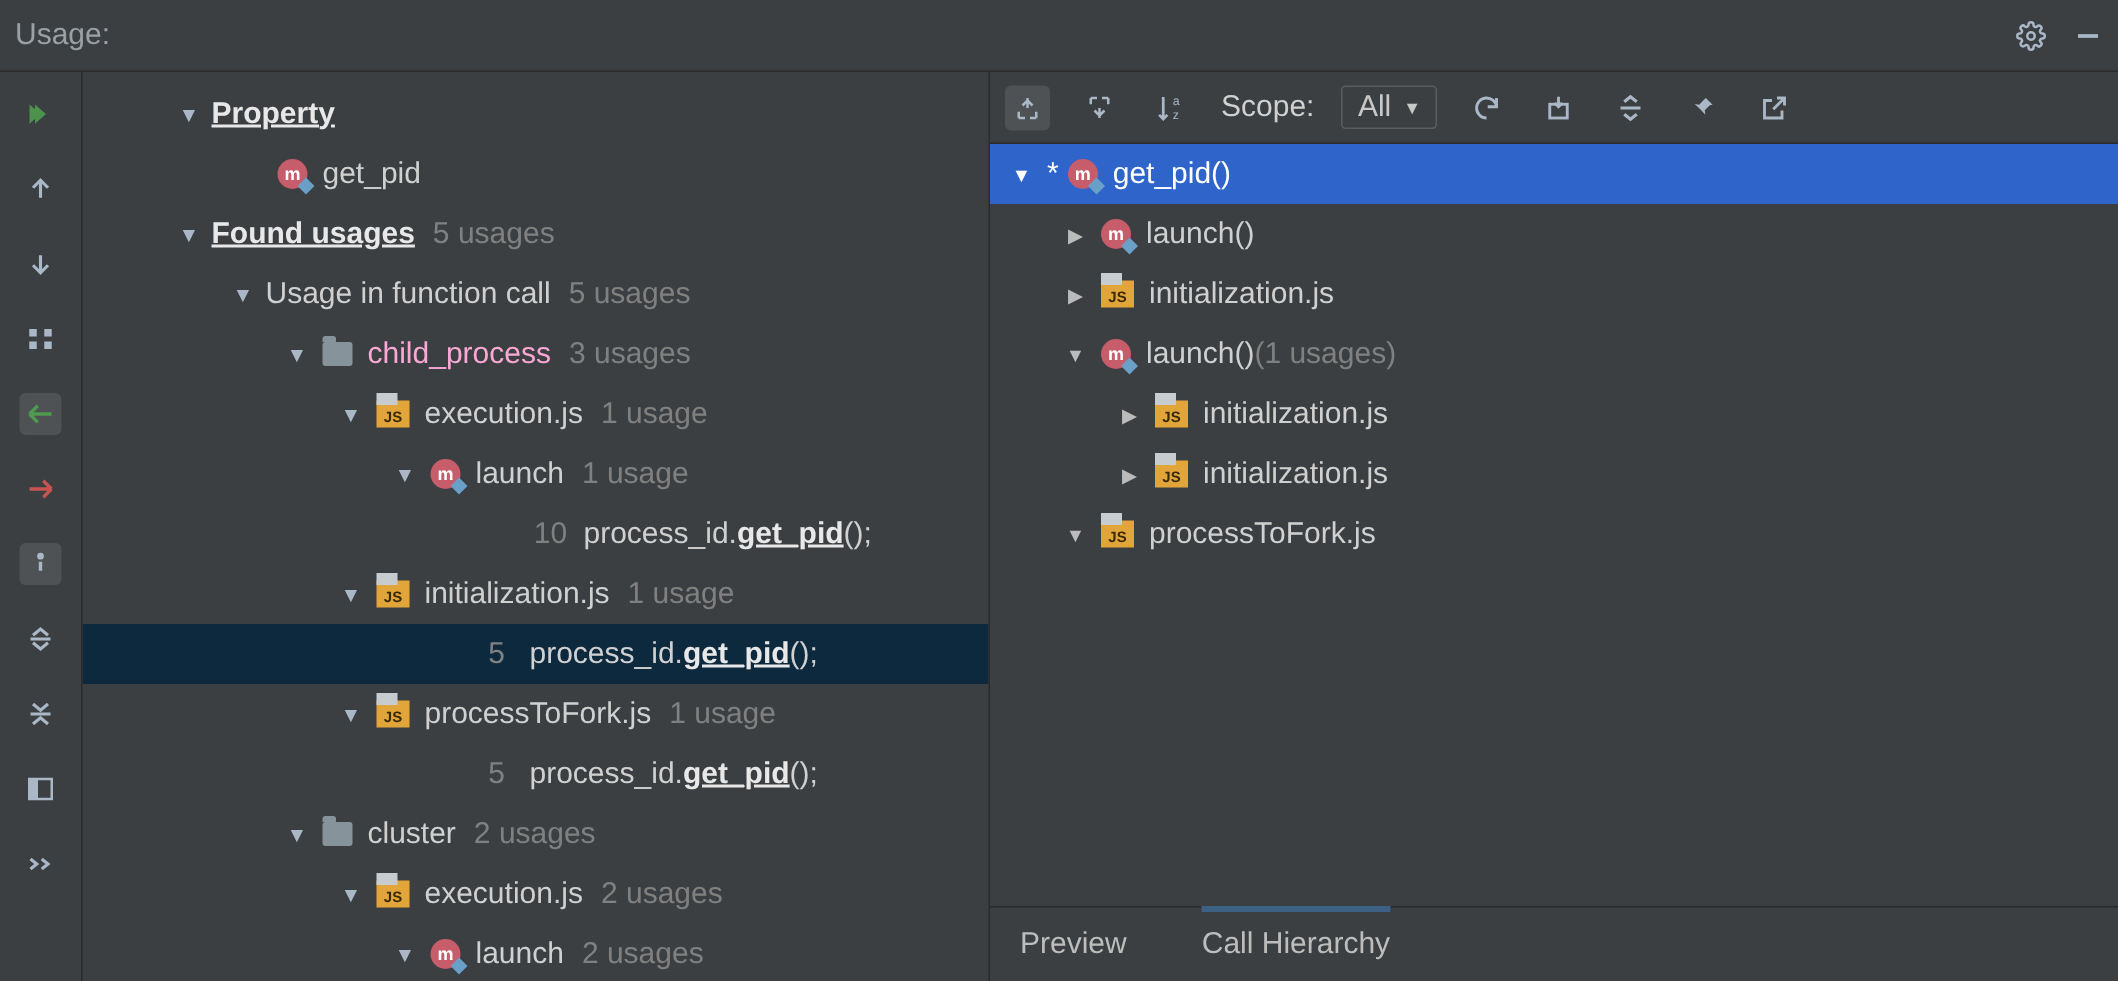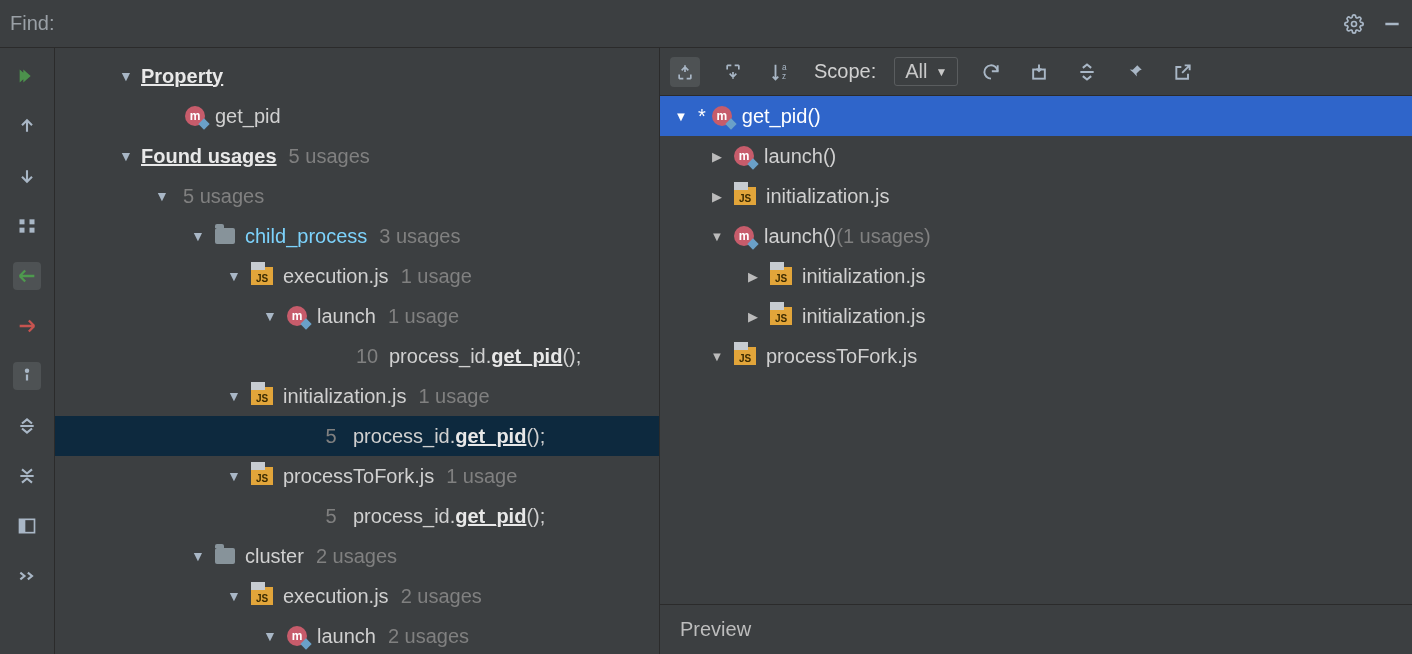--- a/index.html
+++ b/index.html
@@ -68,21 +68,21 @@
   .rtree-arrow{ width:18px; font-size:13px; display:inline-flex; justify-content:center;}
   .right-tabs { height:50px; border-top:1px solid #2b2b2b; display:flex; align-items:center; padding:0 20px; gap:50px;}
   .rtab{ color:#bdbdbd; position:relative; height:100%; display:flex; align-items:center;}
   .rtab.active::before{ content:""; position:absolute; top:-1px; left:0; right:0; height:4px; background:#3d6185;}
   svg{ display:block; }
 </style>
 </head>
 <body>
 
 <div class="header">
-  <span class="find-label">Find:</span>
+  <span class="find-label">Usage:</span>
   <div class="spacer"></div>
   <div class="hdr-ico">
     <svg width="20" height="20" viewBox="0 0 24 24" fill="none" stroke="currentColor" stroke-width="2">
         <circle cx="12" cy="12" r="3"></circle>
         <path d="M19.4 15a1.7 1.7 0 0 0 .34 1.87l.06.06a2 2 0 1 1-2.83 2.83l-.06-.06a1.7 1.7 0 0 0-1.87-.34 1.7 1.7 0 0 0-1 1.56V21a2 2 0 1 1-4 0v-.09a1.7 1.7 0 0 0-1-1.56 1.7 1.7 0 0 0-1.87.34l-.06.06a2 2 0 1 1-2.83-2.83l.06-.06a1.7 1.7 0 0 0 .34-1.87 1.7 1.7 0 0 0-1.56-1H3a2 2 0 1 1 0-4h.09a1.7 1.7 0 0 0 1.56-1 1.7 1.7 0 0 0-.34-1.87l-.06-.06a2 2 0 1 1 2.83-2.83l.06.06a1.7 1.7 0 0 0 1.87.34H9a1.7 1.7 0 0 0 1-1.56V3a2 2 0 1 1 4 0v.09a1.7 1.7 0 0 0 1 1.56 1.7 1.7 0 0 0 1.87-.34l.06-.06a2 2 0 1 1 2.83 2.83l-.06.06a1.7 1.7 0 0 0-.34 1.87V9a1.7 1.7 0 0 0 1.56 1H21a2 2 0 1 1 0 4h-.09a1.7 1.7 0 0 0-1.56 1z"></path>
       </svg>
   </div>
   <div class="hdr-ico">
     <svg width="20" height="20" viewBox="0 0 24 24" stroke="currentColor" stroke-width="3">
         <line x1="4" y1="12" x2="20" y2="12"></line>
@@ -165,26 +165,27 @@
         <span class="m-ico">m</span>
         <span style="color:#d0d0d0;">get_pid</span>
       </div>
       <div class="row" style="padding-left:62px;">
         <span class="arrow">▼</span>
         <span class="bold" style="margin-left:6px;">Found usages</span>
         <span class="muted" style="margin-left:12px;">5 usages</span>
       </div>
       <div class="row" style="padding-left:98px;">
         <span class="arrow">▼</span>
+        <span style="margin-left:6px; color:#d0d0d0;">Usage in function call</span>
         <span class="muted" style="margin-left:12px;">5 usages</span>
       </div>
       <div class="row" style="padding-left:134px;">
         <span class="arrow">▼</span>
         <span class="folder-ico" style="margin-left:8px;"></span>
-        <span style="color:#7dd3fc;">child_process</span>
+        <span style="color:#f9a8d4;">child_process</span>
         <span class="muted" style="margin-left:12px;">3 usages</span>
       </div>
       <div class="row" style="padding-left:170px;">
         <span class="arrow">▼</span>
         <span class="js-ico" style="margin-left:8px;"></span>
         <span style="color:#d0d0d0;">execution.js</span>
         <span class="muted" style="margin-left:12px;">1 usage</span>
       </div>
       <div class="row" style="padding-left:206px;">
         <span class="arrow">▼</span>
@@ -336,15 +337,18 @@
         <span class="rtree-arrow">▼</span>
         <span class="js-ico" style="margin-left:8px;"></span>
         <span style="color:#d0d0d0;">processToFork.js</span>
       </div>
     </div>
 
     <div class="right-tabs">
       <div class="rtab">
         <span>Preview</span>
       </div>
+      <div class="rtab active">
+        <span>Call Hierarchy</span>
+      </div>
     </div>
   </div>
 </div>
 
 </body></html>

